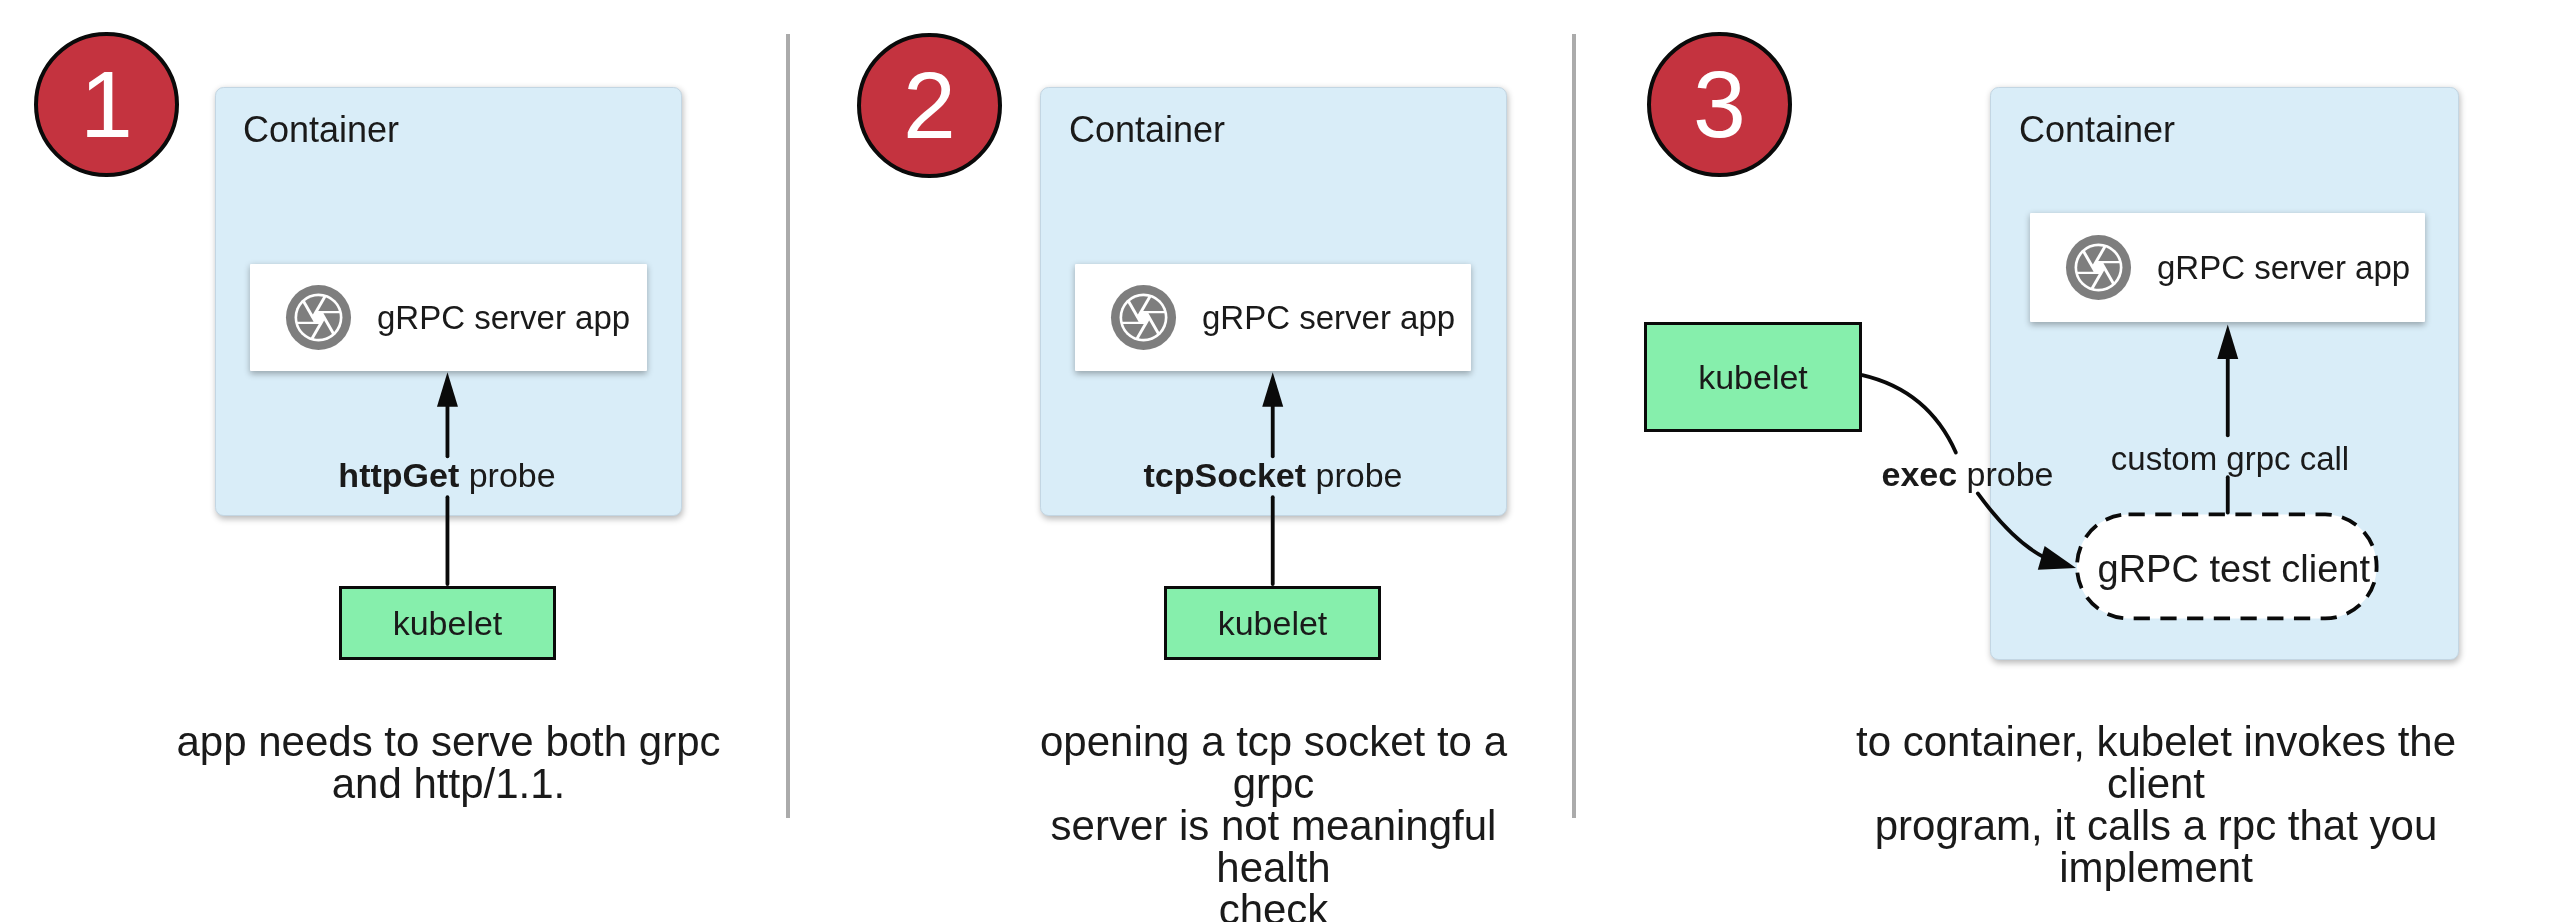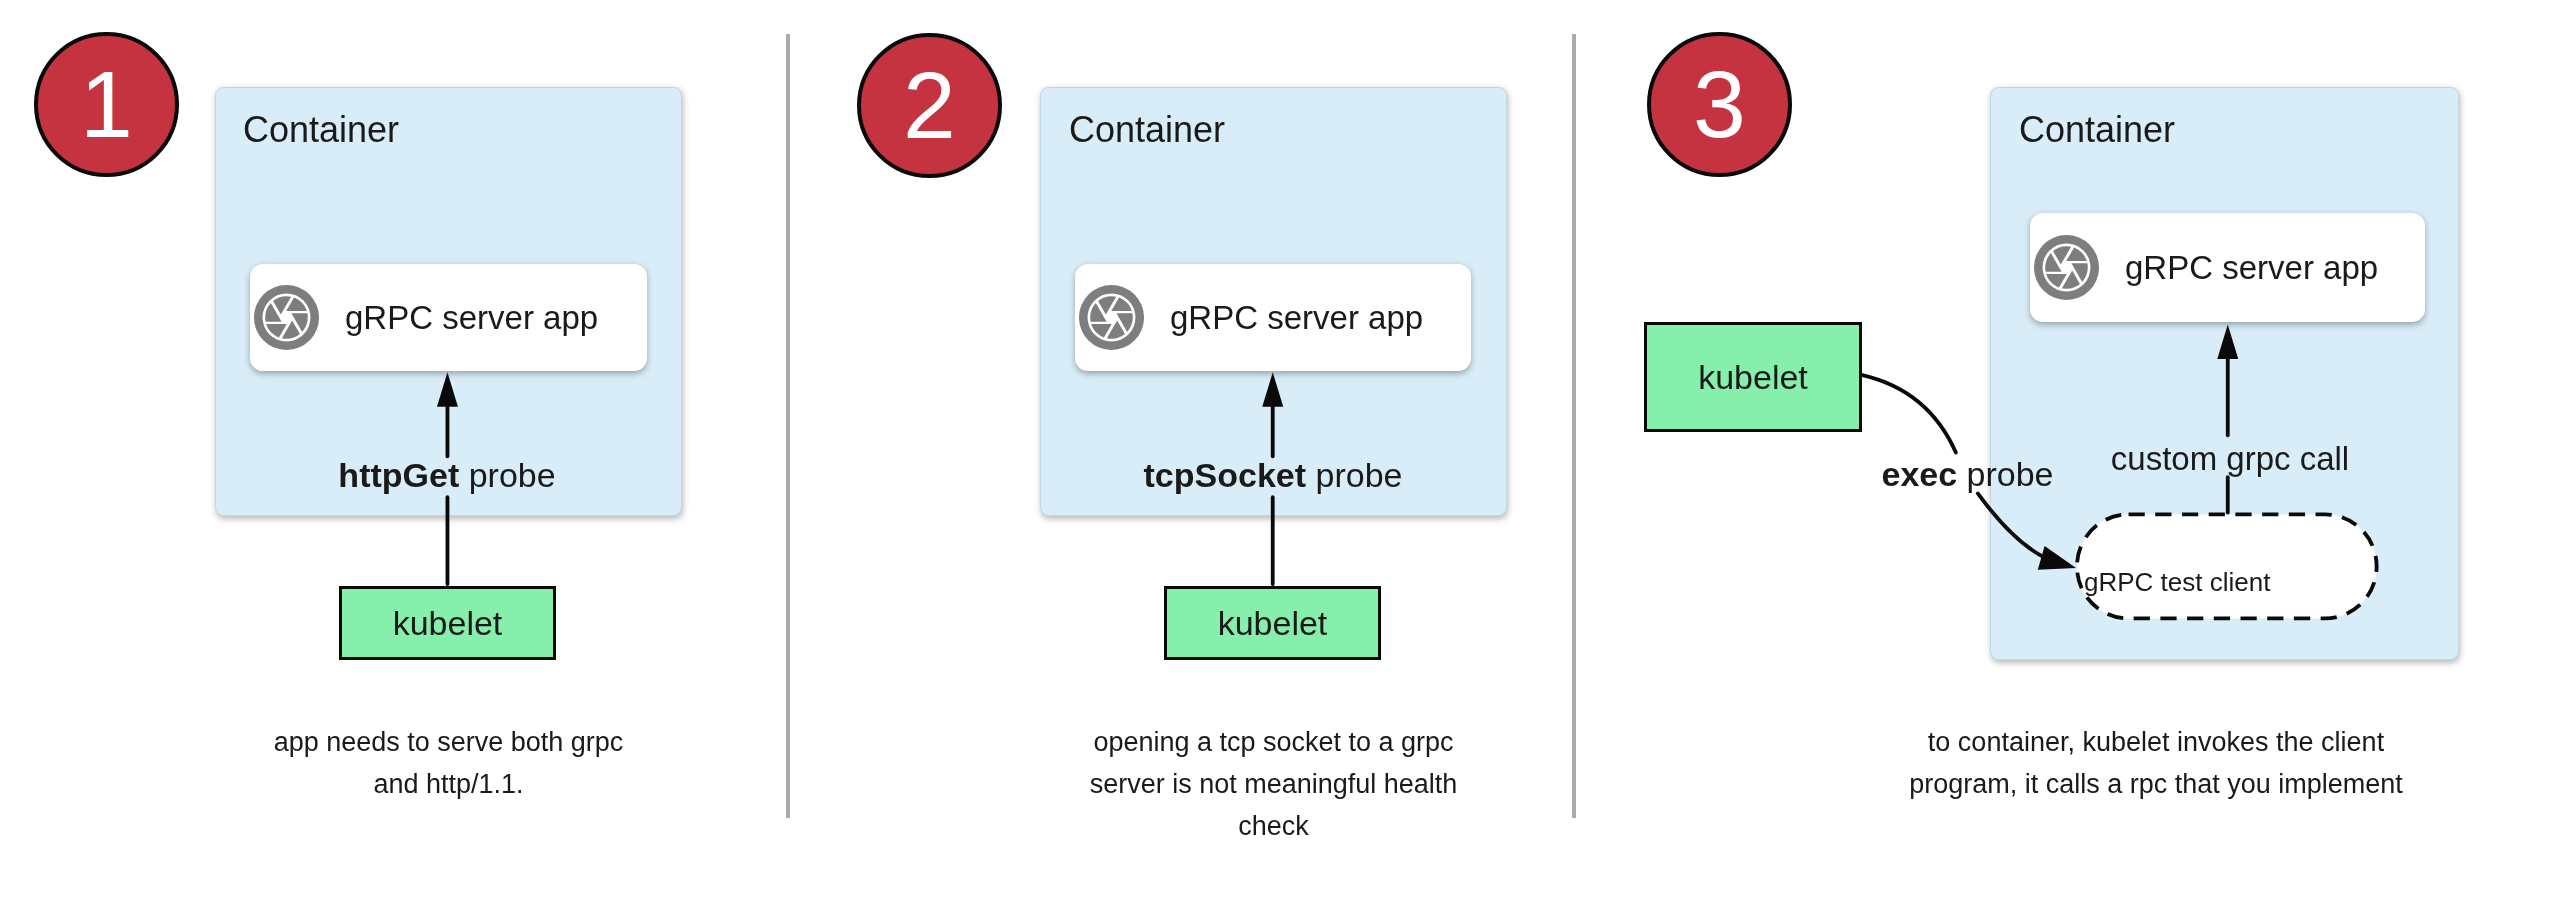--- a/index.html
+++ b/index.html
@@ -25,52 +25,52 @@
   }
   .container-box{
     position:absolute;width:467px;background:var(--container-blue);
     border:1px solid var(--container-border);border-radius:8.6px;
     box-shadow:1px 2.9px 6.7px rgba(0,0,0,.28);z-index:1;
   }
   .container-label{
     position:absolute;font-size:36px;color:var(--text-ink);z-index:4;white-space:nowrap;
   }
   .appbox{
-    position:absolute;height:107px;background:#fff;border-radius:13px;
+    position:absolute;height:107px;background:#fff;border-radius:1px;
     box-shadow:0 2.9px 6.7px rgba(0,0,0,.3);
-    display:flex;align-items:center;padding-left:1px;z-index:2;
+    display:flex;align-items:center;padding-left:33px;z-index:2;
   }
   .appbox .icon{width:71px;height:71px;flex:0 0 auto;margin-right:23px;display:block}
   .appbox .applabel{font-size:33px;white-space:nowrap}
   .kubelet{
     position:absolute;background:#86efac;border:3.8px solid var(--ink);
     display:flex;align-items:center;justify-content:center;
     font-size:34px;z-index:2;white-space:nowrap;
   }
   .probe-label{
     position:absolute;font-size:34px;text-align:center;z-index:4;white-space:nowrap;
   }
   .probe-label b{font-weight:700}
   .flow-label{
     position:absolute;font-size:33px;text-align:center;z-index:4;white-space:nowrap;
   }
   .caption{
-    position:absolute;font-size:27px;line-height:42px;text-align:center;z-index:4;
+    position:absolute;font-size:42px;line-height:42px;text-align:center;z-index:4;
   }
   .divider{
     position:absolute;top:34px;width:3.8px;height:784px;background:var(--divider-gray);z-index:0;
   }
   svg.overlay{position:absolute;left:0;top:0;z-index:3;pointer-events:none}
   .arrow-line{stroke:var(--ink);stroke-width:4;fill:none;stroke-linecap:round}
   .arrow-head{fill:var(--ink);stroke:none}
   .stadium{
     fill:#fff;stroke:var(--ink);stroke-width:4;stroke-dasharray:17 11;
   }
   .testclient-label{
-    position:absolute;font-size:26px;text-align:left;z-index:4;white-space:nowrap;margin-top:19px;
+    position:absolute;font-size:38px;text-align:right;z-index:4;white-space:nowrap;
   }
 </style>
 </head>
 <body>
 
 <div id="canvas">
 
   <div class="divider" style="left:786px"></div>
   <div class="divider" style="left:1572px"></div>
 

